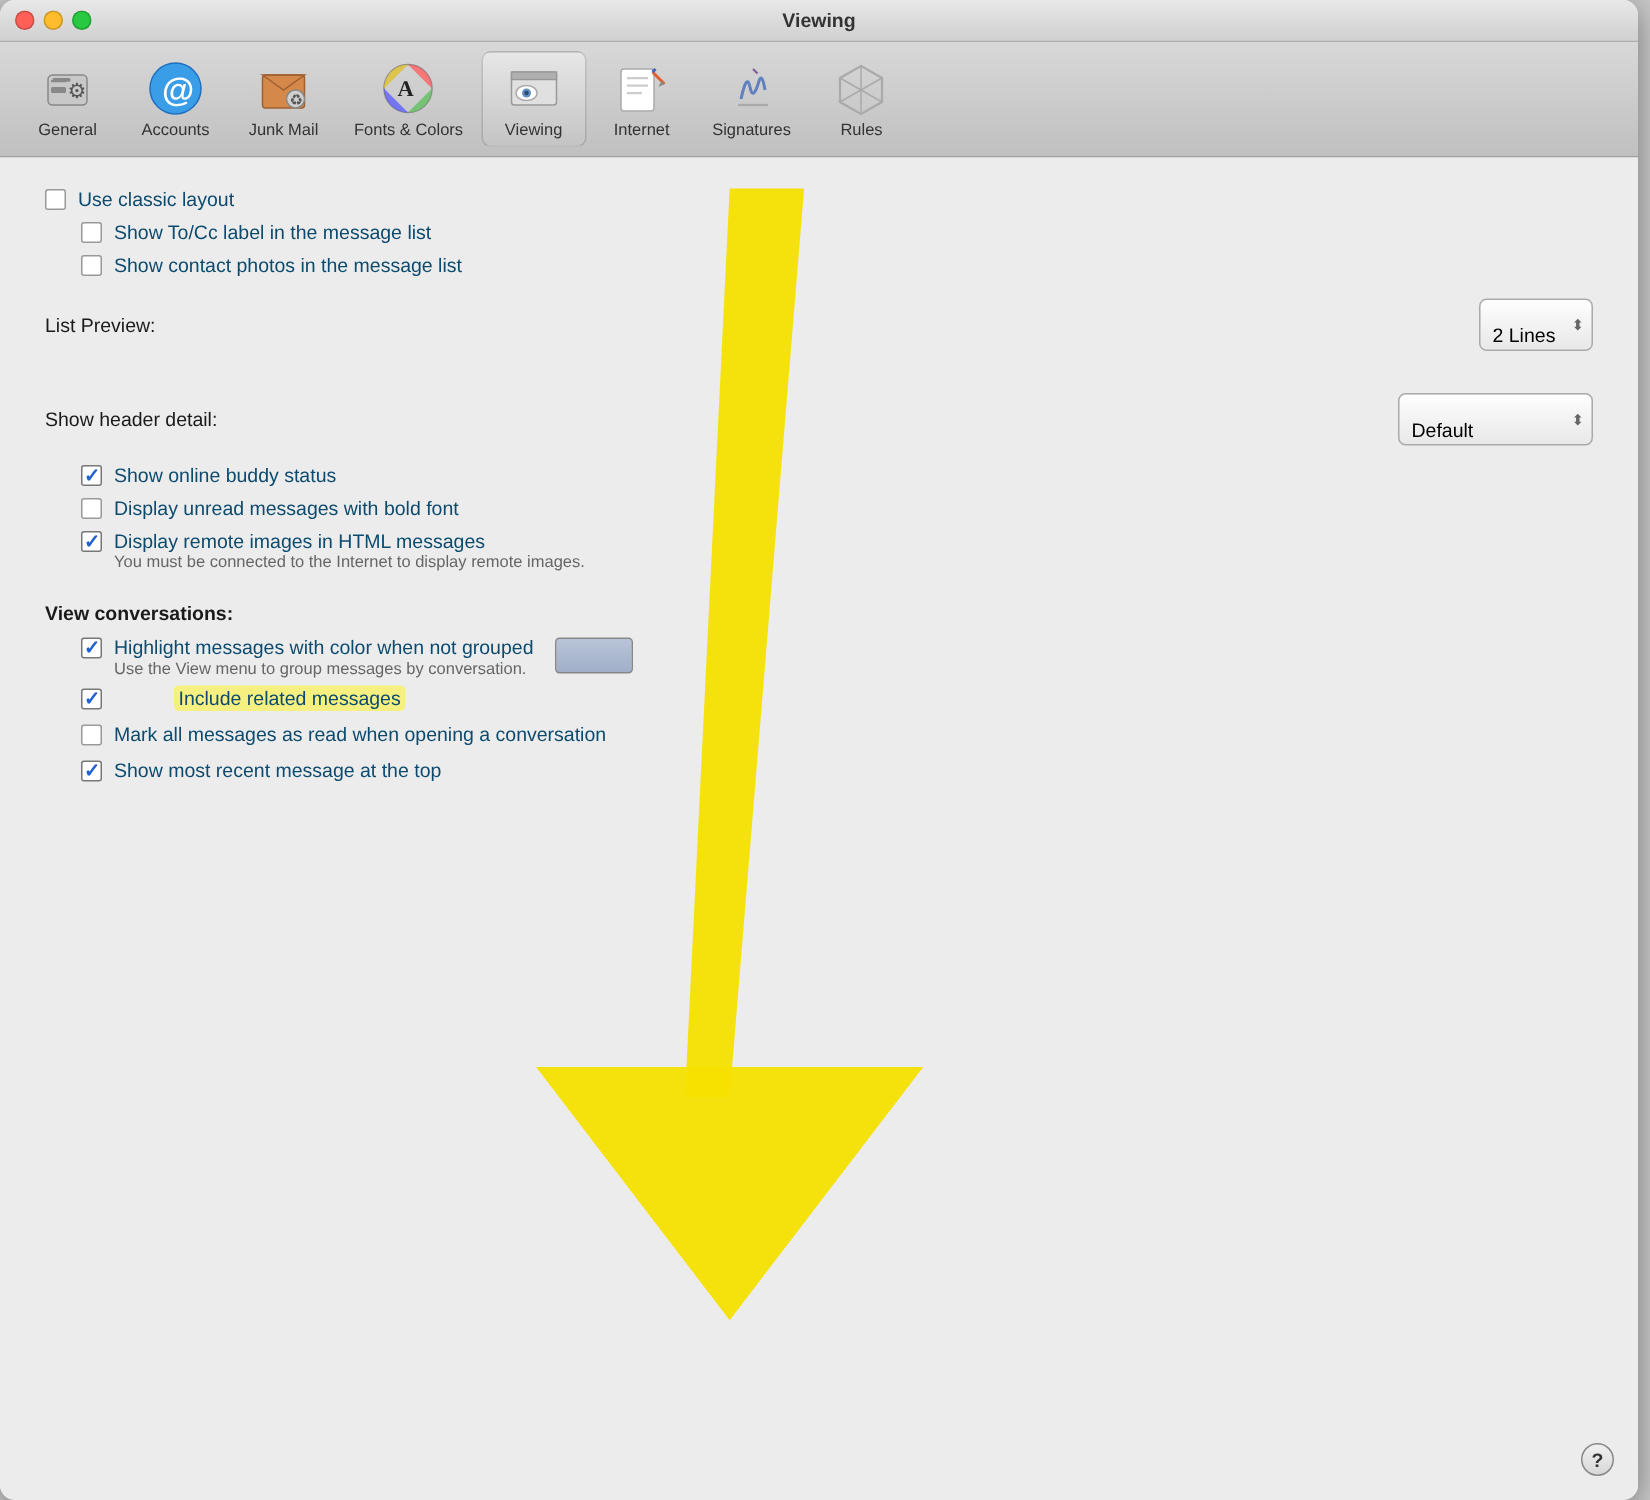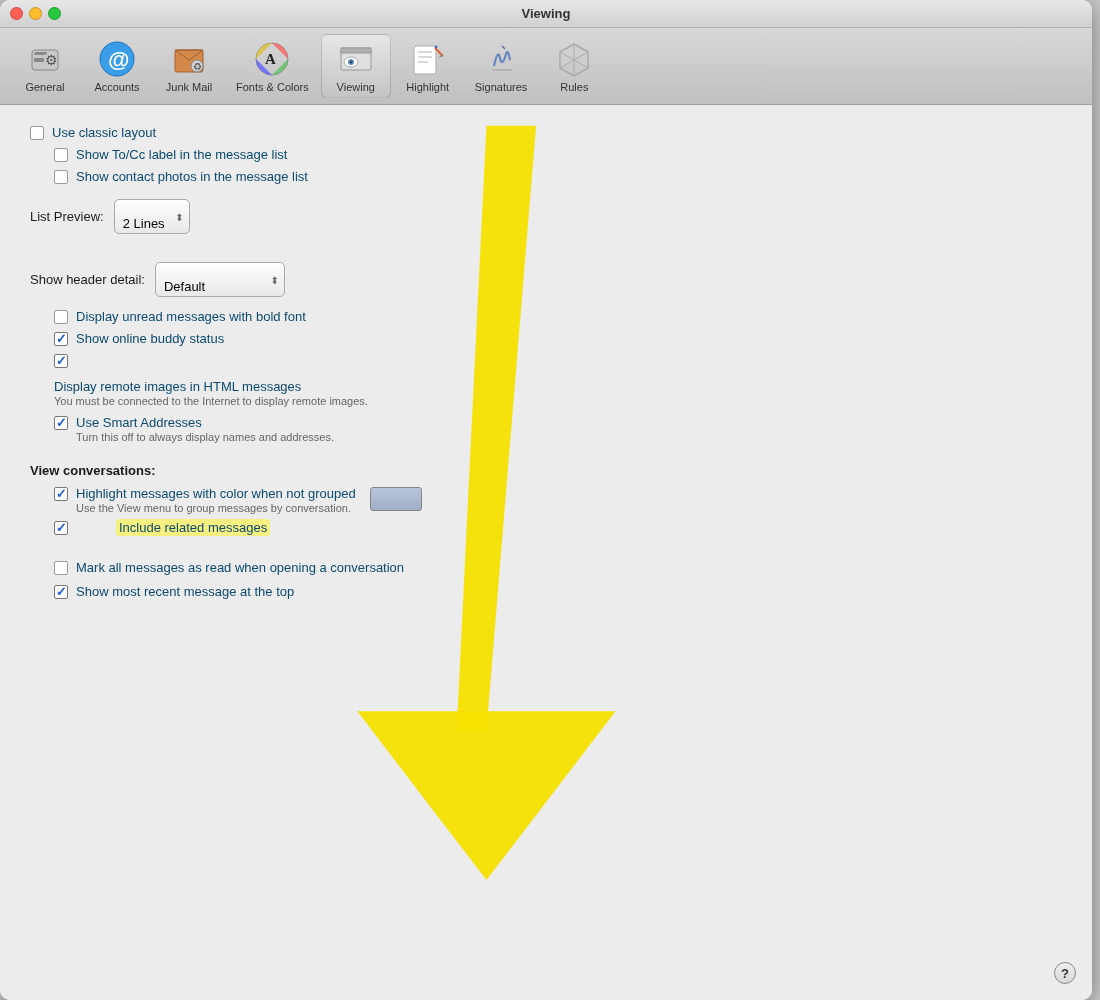--- a/index.html
+++ b/index.html
@@ -143,20 +143,21 @@
       font-size: 13px;
       color: #2060d0;
       font-weight: bold;
     }
 
     .form-row {
       display: flex;
       align-items: center;
       gap: 10px;
       margin-bottom: 12px;
+      justify-content: space-between;
     }
 
     .form-label {
       font-size: 13px;
       color: #1a1a1a;
     }
 
     select {
       appearance: none;
       -webkit-appearance: none;
@@ -350,21 +351,21 @@
         <svg width="38" height="38" viewBox="0 0 38 38">
           <rect x="5" y="6" width="22" height="28" rx="2" fill="white" stroke="#aaa" stroke-width="1"></rect>
           <line x1="9" y1="12" x2="23" y2="12" stroke="#ccc" stroke-width="1.5"></line>
           <line x1="9" y1="17" x2="23" y2="17" stroke="#ccc" stroke-width="1.5"></line>
           <line x1="9" y1="22" x2="19" y2="22" stroke="#ccc" stroke-width="1.5"></line>
           <line x1="26" y1="8" x2="34" y2="16" stroke="#e06030" stroke-width="2"></line>
           <line x1="26" y1="8" x2="28" y2="6" stroke="#4060c0" stroke-width="2"></line>
           <polygon points="34,16 30,18 32,14" fill="#888"></polygon>
         </svg>
       </div>
-      <span class="toolbar-label">Highlight</span>
+      <span class="toolbar-label">Internet</span>
     </div>
 
     <div class="toolbar-item">
       <div class="toolbar-icon">
         <svg width="38" height="38" viewBox="0 0 38 38">
           <line x1="10" y1="30" x2="30" y2="30" stroke="#aaa" stroke-width="1.5"></line>
           <path d="M12 26 Q16 8 18 18 Q20 28 24 14 Q26 8 28 20" fill="none" stroke="#6080c0" stroke-width="2"></path>
           <line x1="20" y1="6" x2="23" y2="9" stroke="#8060a0" stroke-width="1.5"></line>
         </svg>
       </div>
@@ -441,55 +442,46 @@
         <select style="min-width:130px;">
           <option>Default</option>
           <option>None</option>
           <option>All</option>
         </select>
       </div>
     </div>
 
     <div class="checked-row indent1">
       <div class="checkbox-col">
+        <input type="checkbox" checked="" style="">
+      </div>
+      <div class="label-col">
+        <span class="checkbox-label">Show online buddy status</span>
+      </div>
+    </div>
+
+    <div class="checked-row indent1">
+      <div class="checkbox-col">
         <input type="checkbox" style="">
       </div>
       <div class="label-col">
         <span class="checkbox-label">Display unread messages with bold font</span>
       </div>
     </div>
 
-    <div class="checked-row indent1">
-      <div class="checkbox-col">
-        <input type="checkbox" checked="" style="">
-      </div>
-      <div class="label-col">
-        <span class="checkbox-label">Show online buddy status</span>
-      </div>
-    </div>
-
-    <div class="checked-row indent1" style="margin-top:4px;flex-direction:column;">
+    <div class="checked-row indent1" style="margin-top:4px;">
       <div class="checkbox-col">
         <input type="checkbox" checked="" style="">
       </div>
       <div class="label-col">
         <span class="checkbox-label">Display remote images in HTML messages</span>
         <div class="sub-text">You must be connected to the Internet to display remote images.</div>
       </div>
     </div>
 
-    <div class="checked-row indent1" style="margin-top:8px;">
-      <div class="checkbox-col">
-        <input type="checkbox" checked="" style="">
-      </div>
-      <div class="label-col">
-        <span class="checkbox-label">Use Smart Addresses</span>
-        <div class="sub-text">Turn this off to always display names and addresses.</div>
-      </div>
-    </div>
 
     <div style="height:16px;"></div>
 
     <div>
       <div class="section-header">View conversations:</div>
 
       <div class="checked-row indent1">
         <div class="checkbox-col">
           <input type="checkbox" checked="" style="">
         </div>
@@ -504,21 +496,21 @@
 
       <div class="checked-row indent1" style="margin-top:6px;gap:48px;">
         <div class="checkbox-col">
           <input type="checkbox" checked="" style="">
         </div>
         <div class="label-col">
           <span class="checkbox-label highlight-row">Include related messages</span>
         </div>
       </div>
 
-      <div class="checked-row indent1" style="margin-top:22px;">
+      <div class="checked-row indent1" style="margin-top:6px;">
         <div class="checkbox-col">
           <input type="checkbox" style="">
         </div>
         <div class="label-col">
           <span class="checkbox-label">Mark all messages as read when opening a conversation</span>
         </div>
       </div>
 
       <div class="checked-row indent1" style="margin-top:6px;">
         <div class="checkbox-col">

